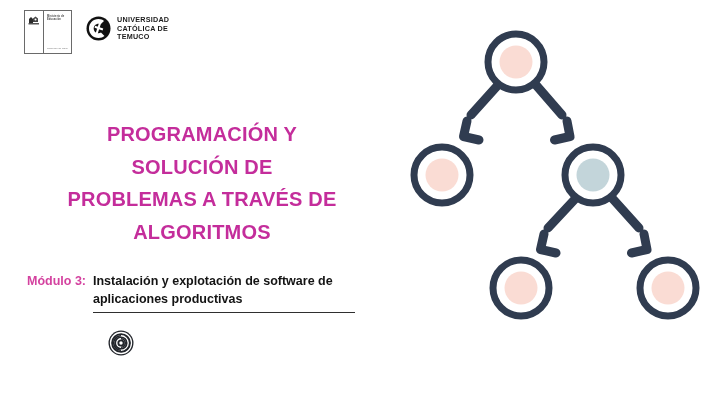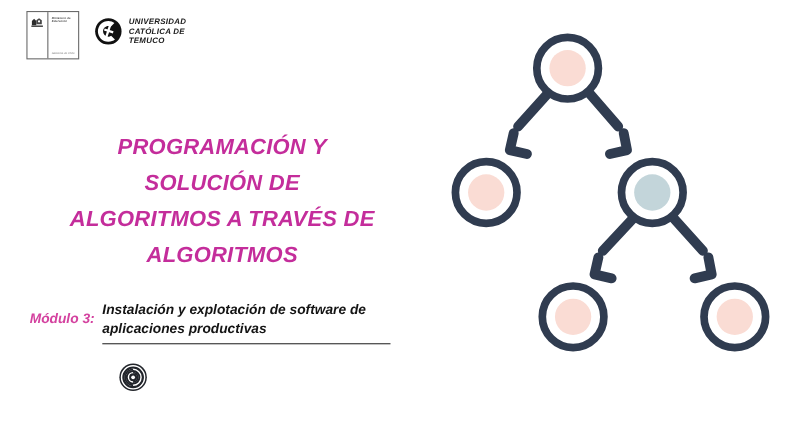--- a/index.html
+++ b/index.html
@@ -13,21 +13,20 @@
     overflow: hidden;
     font-family: "Liberation Sans", sans-serif;
     position: relative;
   }
   .slide {
     position: relative;
     width: 720px;
     height: 405px;
     background: #ffffff;
     overflow: hidden;
-    font-style: italic;
   }
 
   
   .logo-bar {
     position: absolute;
     left: 24px;
     top: 10px;
     display: flex;
     align-items: flex-start;
     gap: 14px;
@@ -116,21 +115,21 @@
     letter-spacing: 0.2px;
     white-space: nowrap;
   }
 
   
   .module-block {
     position: absolute;
     left: 27px;
     top: 272px;
     display: flex;
-    align-items: center;
+    align-items: flex-start;
     gap: 7px;
   }
   .module-label {
     font-size: 12.5px;
     line-height: 18px;
     font-weight: bold;
     color: #d4429f;
     white-space: nowrap;
     padding-top: 0px;
   }
@@ -218,21 +217,21 @@
       <div class="uct-text">UNIVERSIDAD
 CATÓLICA DE
 TEMUCO</div>
     </div>
 
   </div>
 
   <div class="title-block">
     <div class="title-line">PROGRAMACIÓN Y</div>
     <div class="title-line">SOLUCIÓN DE</div>
-    <div class="title-line">ALGORITMOS A TRAVÉS DE</div>
+    <div class="title-line">PROBLEMAS A TRAVÉS DE</div>
     <div class="title-line">ALGORITMOS</div>
   </div>
 
   <div class="module-block">
     <div class="module-label">Módulo 3:</div>
     <div class="module-text-wrap">
       <div class="module-text">Instalación y explotación de software de aplicaciones productivas</div>
       <div class="module-rule"></div>
     </div>
   </div>

